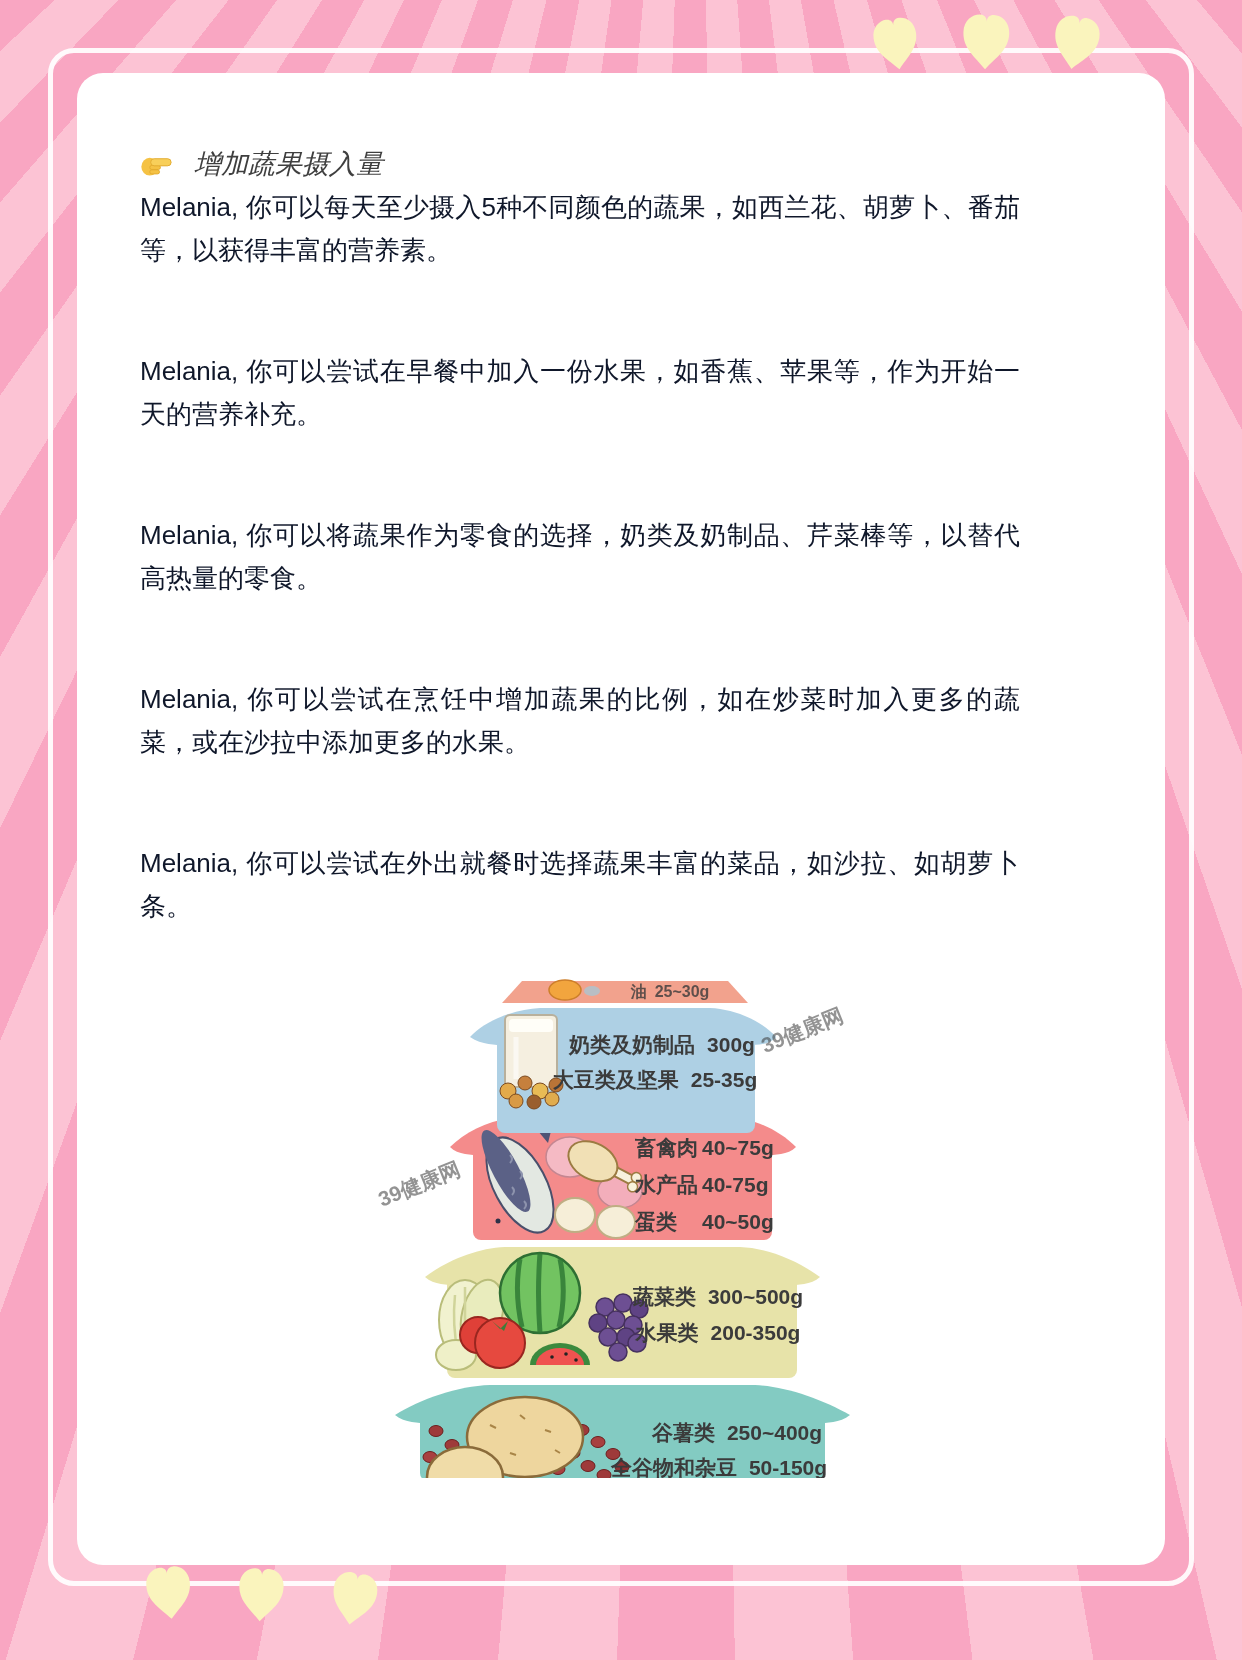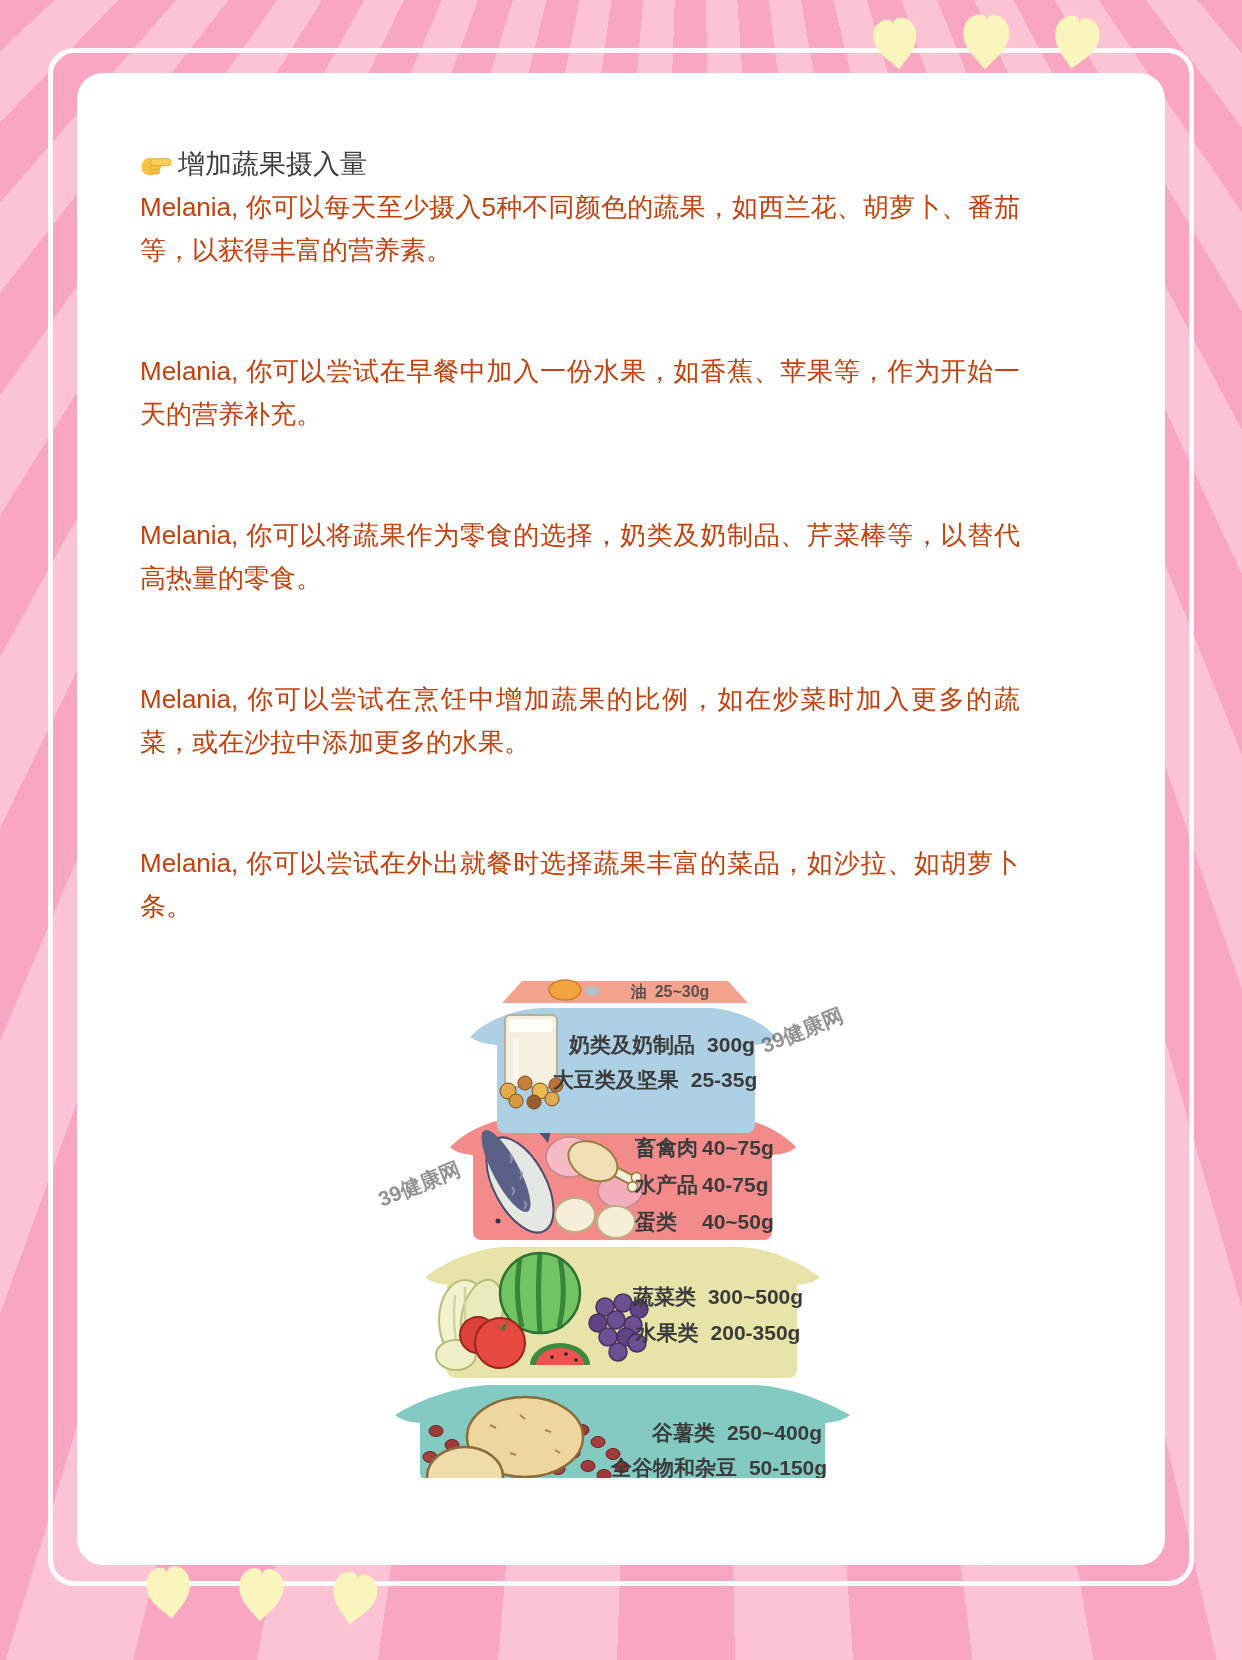--- a/index.html
+++ b/index.html
@@ -24,29 +24,30 @@
     width:1088px;height:1492px;
     background:#ffffff;
     border-radius:26px;
     z-index:2;
   }
   .content{
     position:absolute;left:63px;top:70px;width:880px;
     color:#3f3f3f;
   }
   .heading{
-    display:flex;align-items:center;gap:6px;
+    display:flex;align-items:center;gap:22px;
     font-size:27px;line-height:43px;
     color:#3f3f3f;
+    font-style:italic;
   }
   .heading svg{flex:0 0 auto;}
   .para{
     margin:0 0 78px 0;
     font-size:26px;line-height:43px;
-    color:#c2410c;
+    color:#0f172a;
     text-align:justify;
   }
   .para:last-of-type{margin-bottom:0;}
   .pyramid{
     position:absolute;left:293px;top:902px;
     width:500px;height:503px;
   }
   .pyramid text{
     font-family:"Liberation Sans","DejaVu Sans",sans-serif;
     font-weight:bold;

